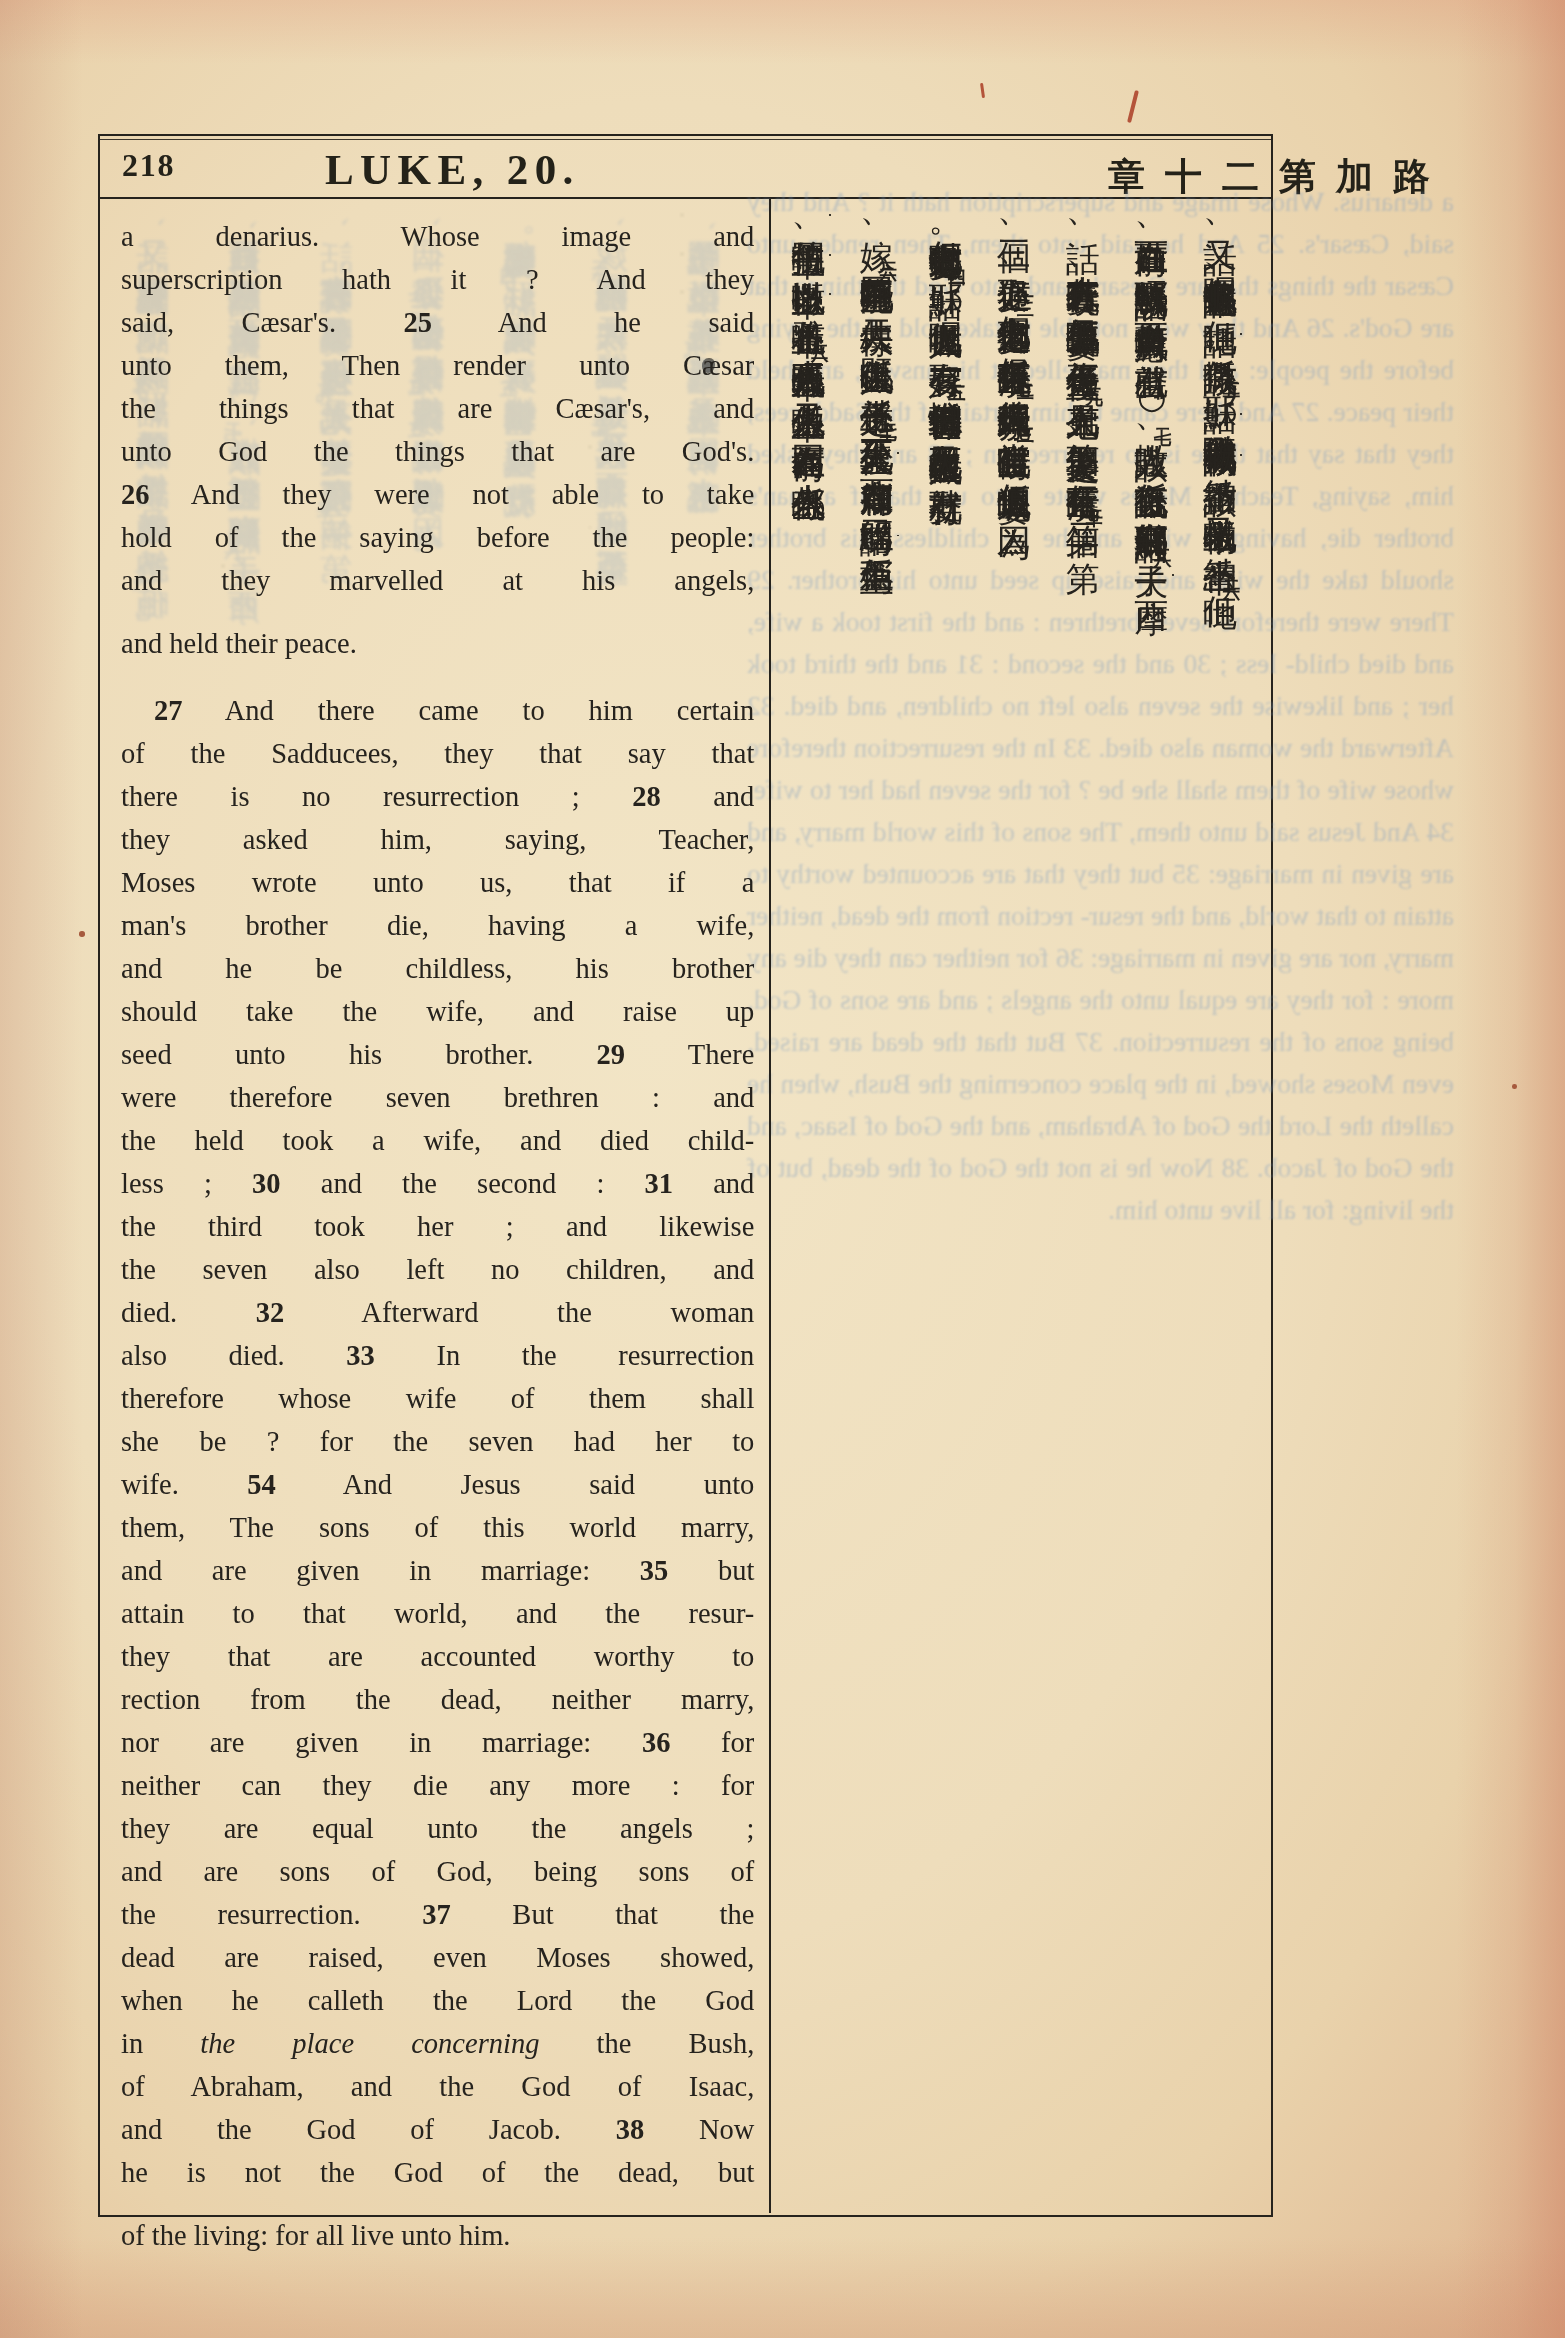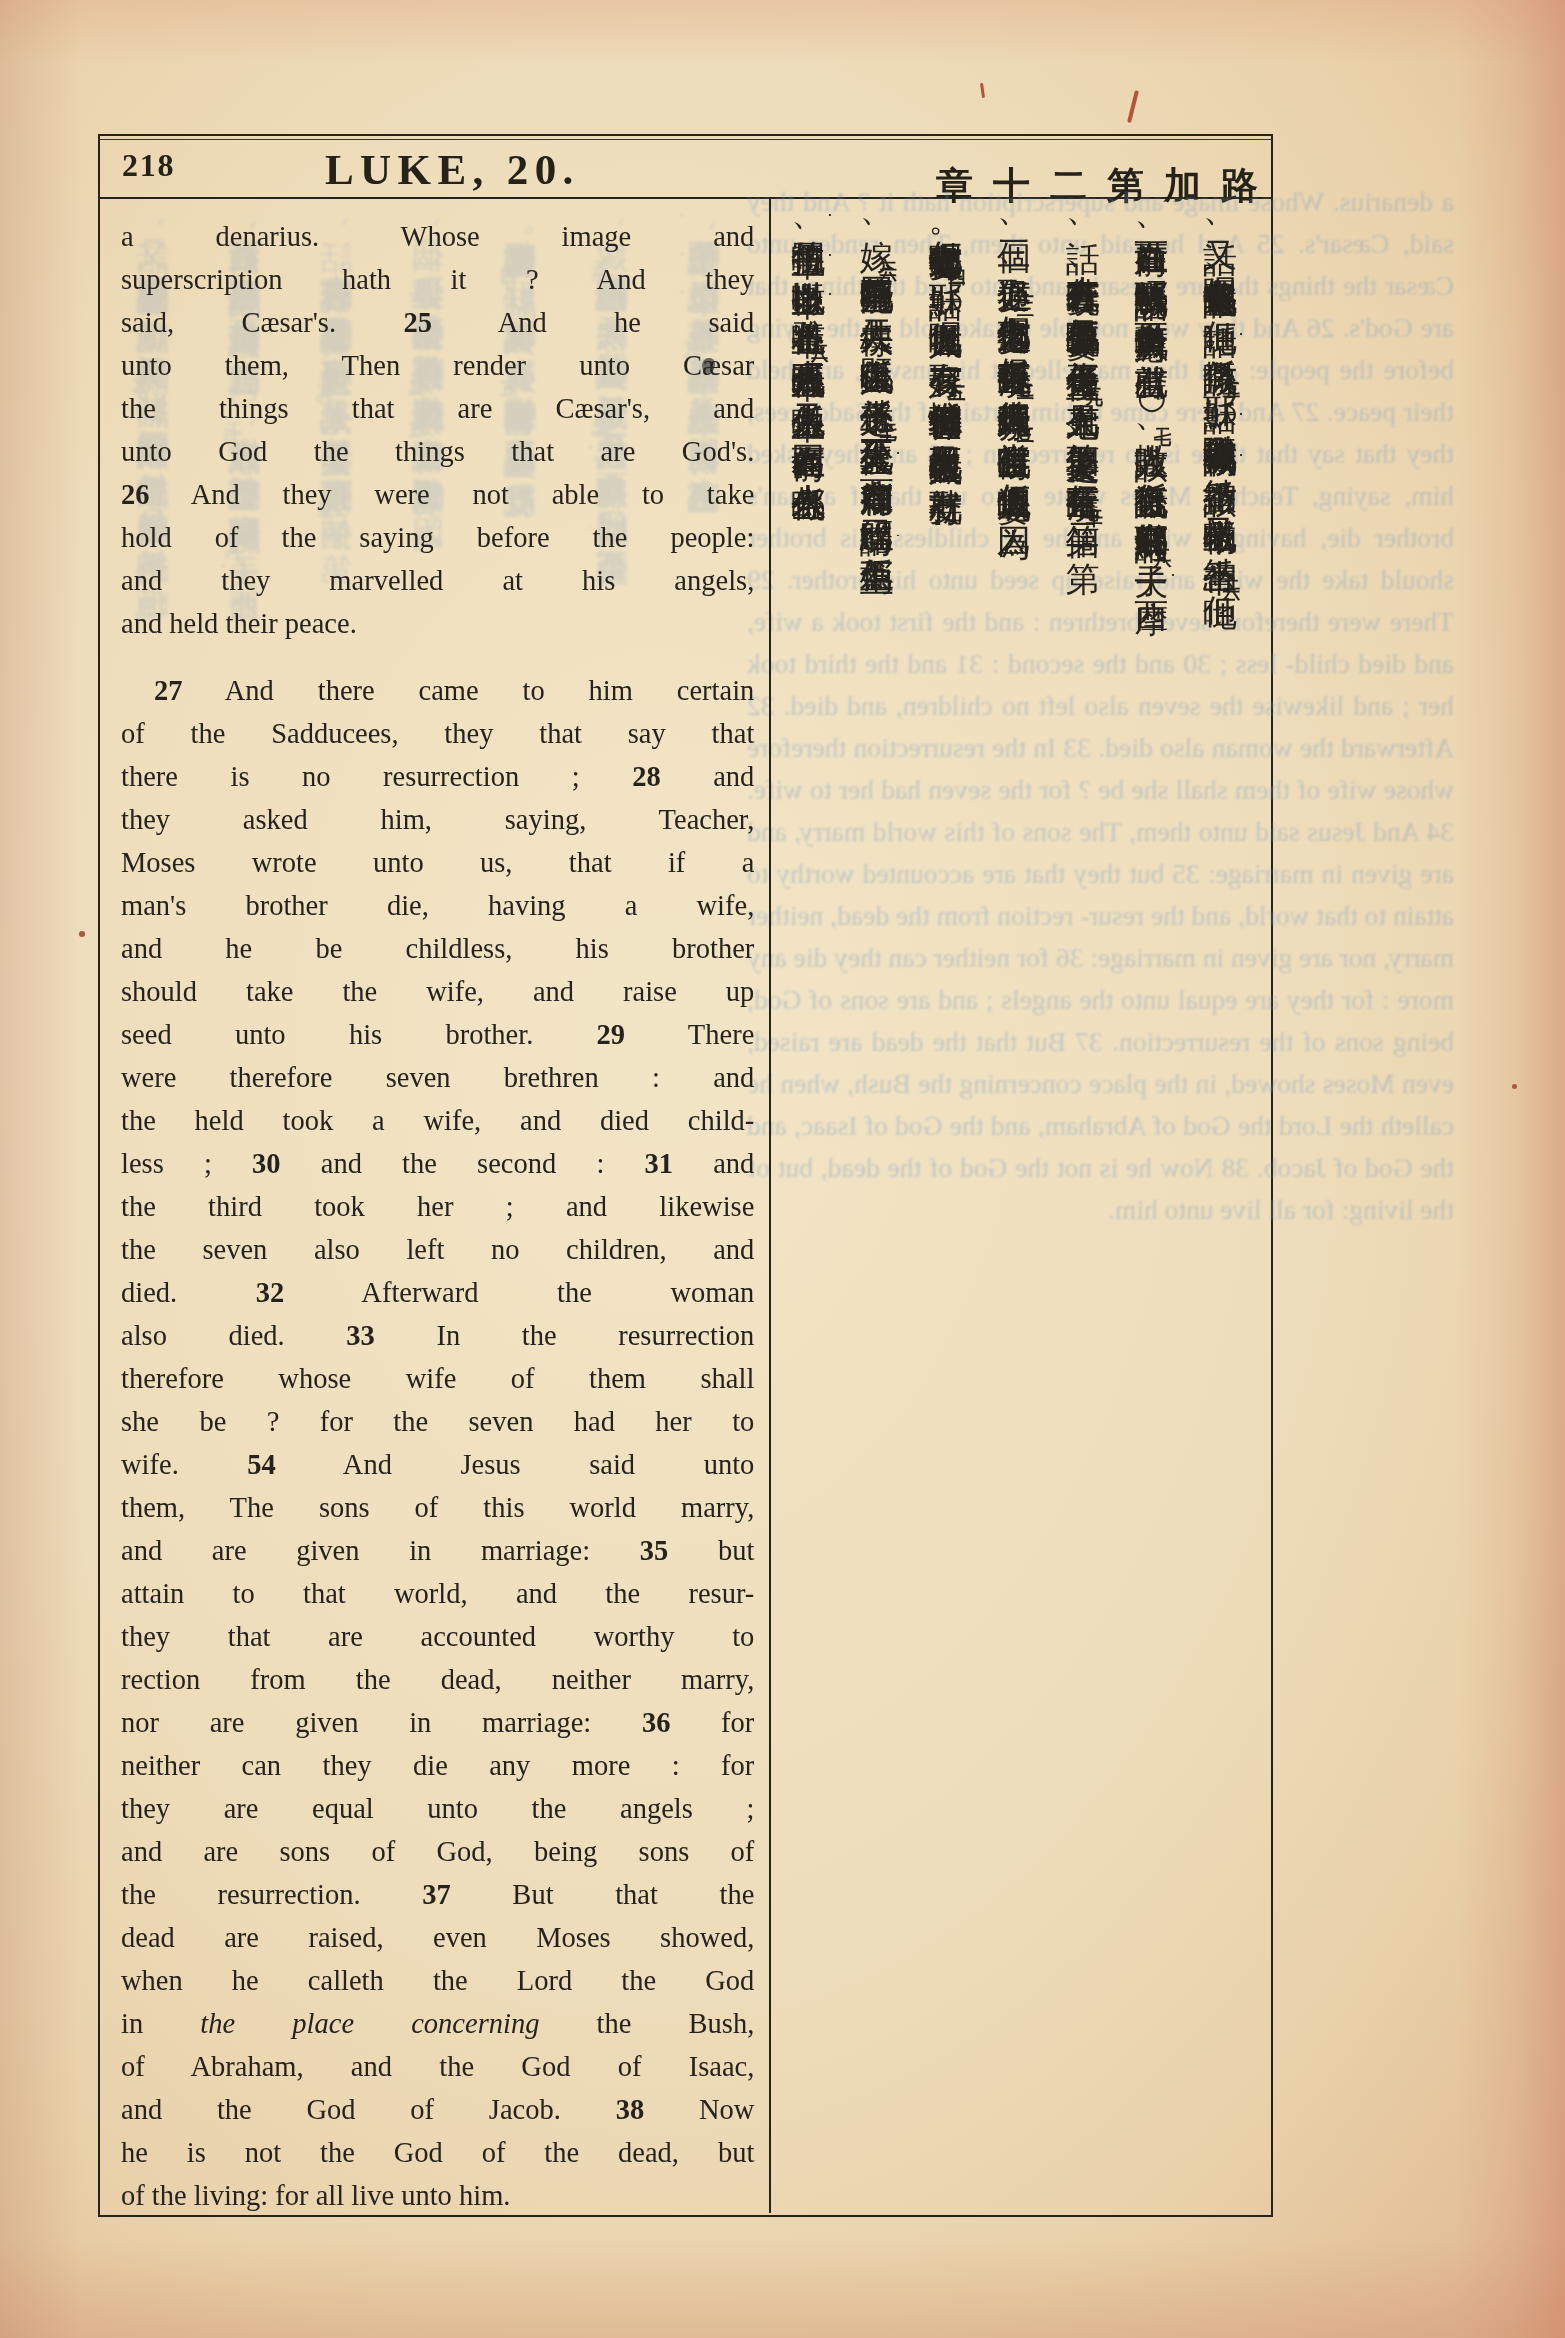--- a/index.html
+++ b/index.html
@@ -25,32 +25,32 @@
     box-sizing:border-box;
   }
   .frame:before{ 
     content:"";position:absolute;left:0;right:0;top:2.8px;height:0;border-top:1.8px solid #3a352c;
   }
   .header{
     position:relative;height:63px;border-bottom:2.8px solid #26231d;box-sizing:border-box;
   }
   .pgnum{position:absolute;left:22px;top:11px;font-size:32px;font-weight:bold;color:#242219;letter-spacing:1.8px;}
   .title-en{position:absolute;left:225px;top:9.2px;font-size:43px;font-weight:bold;color:#242219;letter-spacing:6.4px;}
-  .title-zh{position:absolute;left:836px;top:25px;width:514px;text-align:left;font-size:37px;font-weight:bold;color:#242219;letter-spacing:20px;font-family:"DejaVu Serif",serif;}
+  .title-zh{position:absolute;left:836px;top:16px;width:514px;text-align:right;font-size:37px;font-weight:bold;color:#242219;letter-spacing:20px;font-family:"DejaVu Serif",serif;}
   .bodyrow{
     position:relative;display:flex;height:2014px;
   }
   
   .english{
     position:relative;z-index:2;width:669px;box-sizing:border-box;
     padding:15.6px 14.7px 0 21px;
     font-size:28.5px;line-height:43px;color:#26231e;
   }
   .eline{text-align:justify;text-align-last:justify;white-space:normal;}
-  .eline.end{text-align-last:left;}
+  .eline.end{text-align-last:left;margin-top:20px;}
   .eline.indent{padding-left:33px;margin-top:24px;}
   .eline b{font-weight:bold;}
   .eline i{font-style:italic;}
   
   .chinese{
     position:relative;z-index:2;flex:1;box-sizing:border-box;
     border-left:2.8px solid #26231d;
     display:flex;flex-direction:row-reverse;justify-content:space-between;
     padding:14.7px 27.5px 13px 14.7px;
     color:#26231e;

